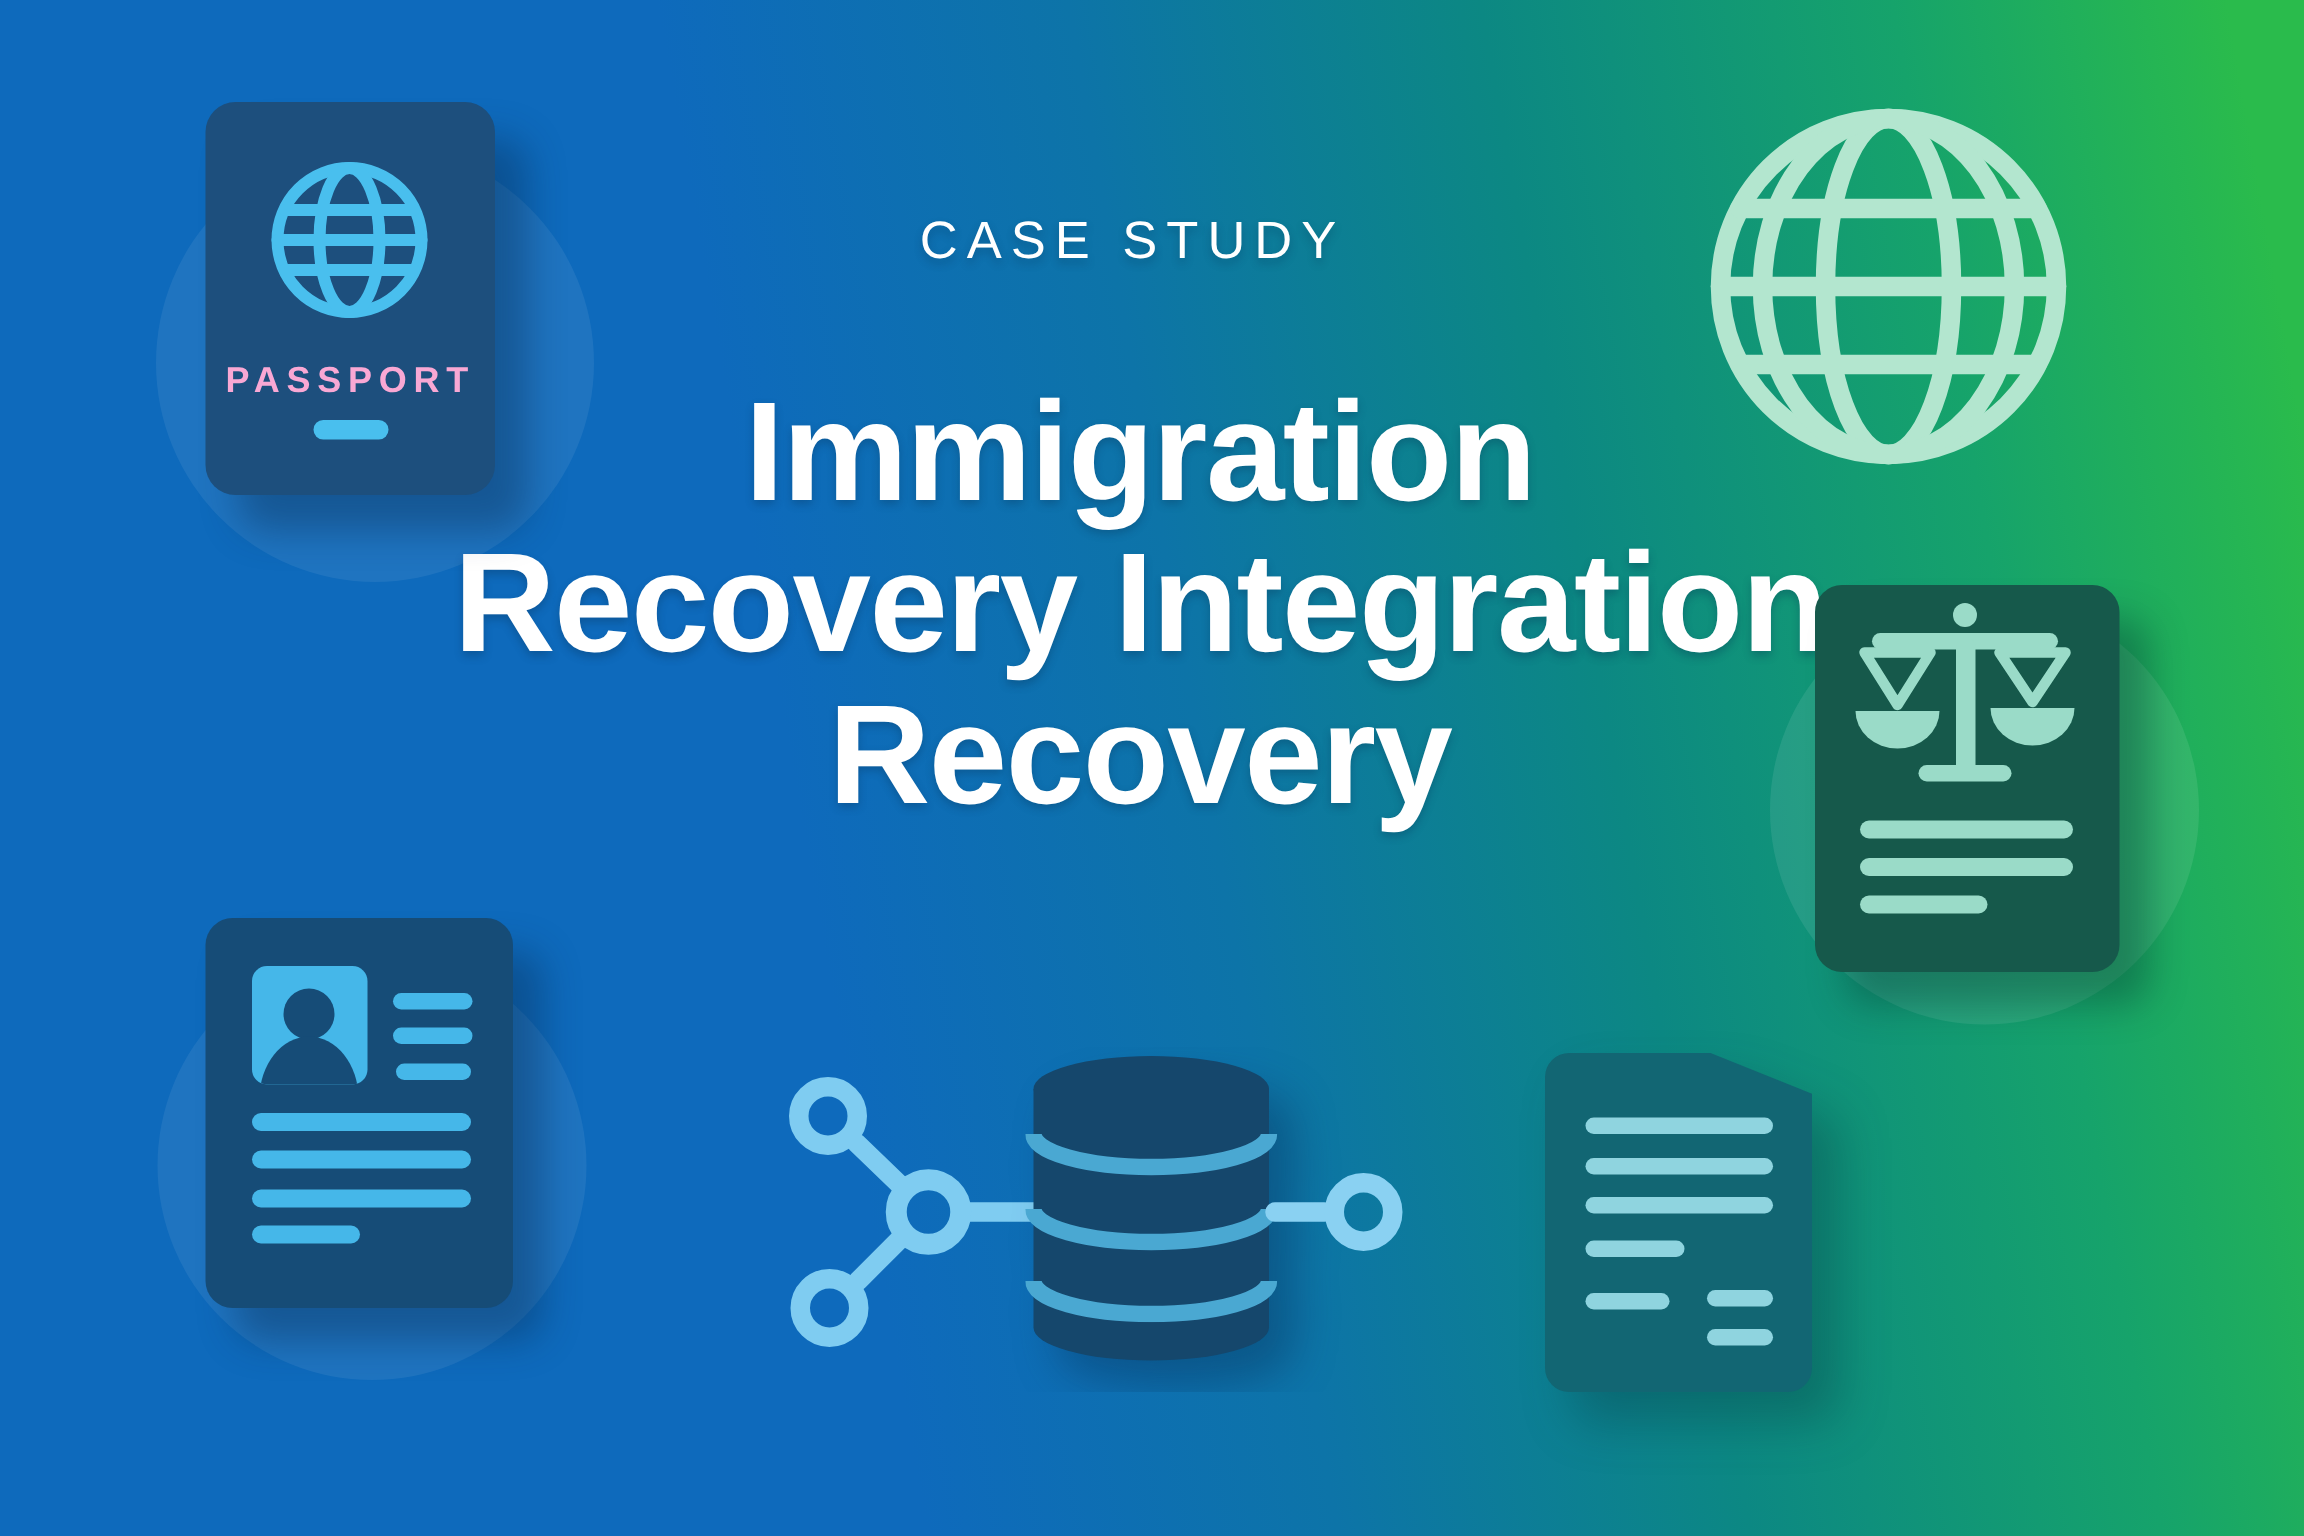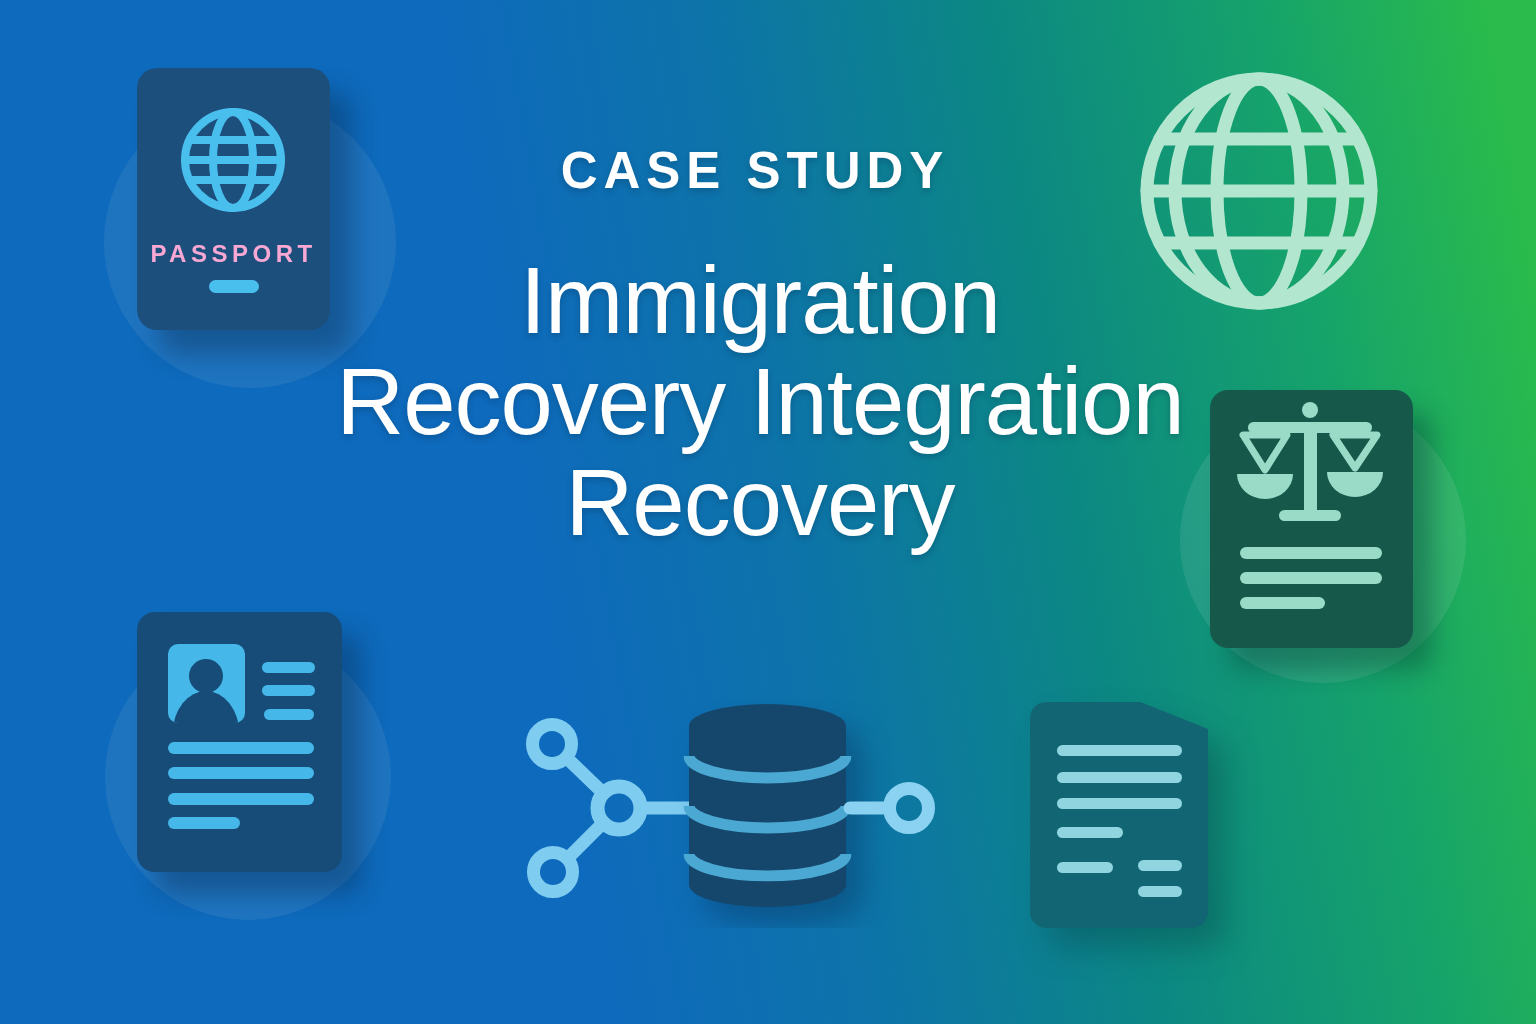--- a/index.html
+++ b/index.html
@@ -14,27 +14,27 @@
       #16a36b 84%, #2abb4c 97%);
   }
   .backdrop-circle{
     position:absolute;border-radius:50%;
     background:rgba(255,255,255,0.07);
   }
   
   .eyebrow{
     position:absolute;top:141px;left:0;width:1510px;
     text-align:center;color:#fff;
-    font-size:51px;font-weight:700;letter-spacing:6px;
+    font-size:35px;font-weight:400;letter-spacing:6px;
     text-shadow:0 3px 6px rgba(8,45,80,0.30);
   }
   .title{
     position:absolute;top:250px;left:0;width:1520px;
     text-align:center;color:#fff;
-    font-size:94px;font-weight:400;line-height:101px;letter-spacing:-1px;
+    font-size:94px;font-weight:700;line-height:101px;letter-spacing:-1px;
     text-shadow:0 3px 6px rgba(8,45,80,0.30);
   }
   
   .passport{
     position:absolute;left:137px;top:68px;width:193px;height:262px;
     background:#1d4f7d;border-radius:20px;
     box-shadow:22px 24px 24px rgba(8,42,80,0.38);
   }
   .passport svg{position:absolute;left:38px;top:34px;}
   .passport-label{

